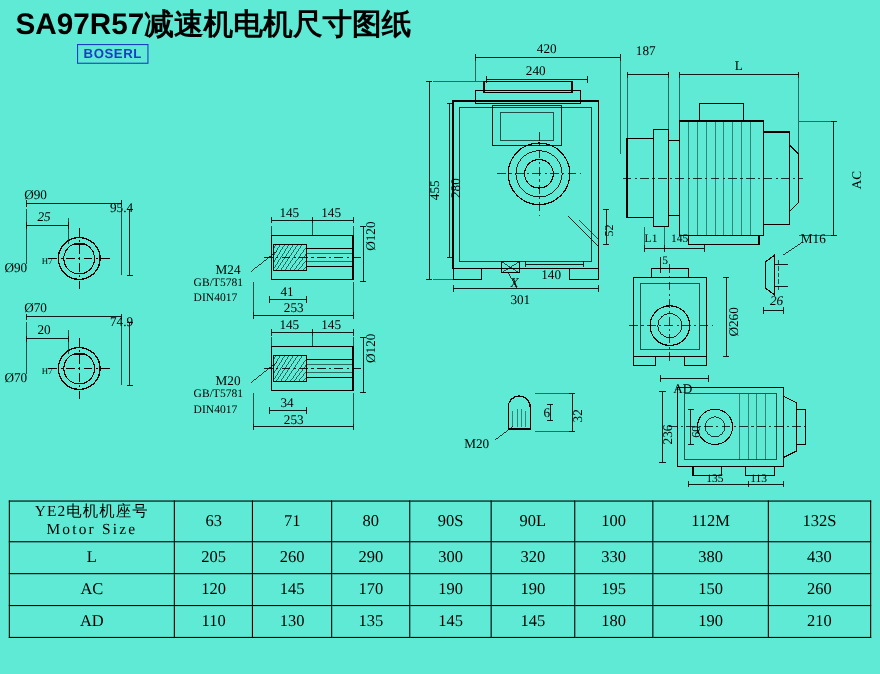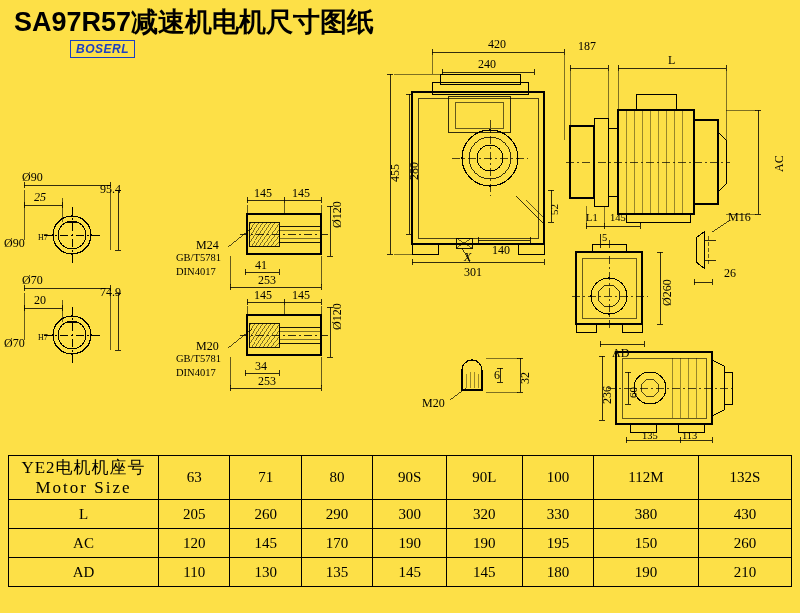--- a/index.html
+++ b/index.html
@@ -4,21 +4,21 @@
 <style>
   html, body {
     margin: 0;
     padding: 0;
     background: #ffffff;
   }
   #page {
     position: relative;
     width: 800px;
     height: 613px;
-    background: #fde047;
+    background: #5eead4;
     font-family: "Liberation Serif", serif;
     color: #000;
     overflow: hidden;
   }
   .title {
     position: absolute;
     left: 14px;
     top: 4px;
     font-family: "Liberation Sans", sans-serif;
     font-weight: bold;
@@ -30,21 +30,20 @@
     position: absolute;
     left: 70px;
     top: 40px;
     border: 1.5px solid #1a3fc4;
     color: #1a3fc4;
     font-family: "Liberation Sans", sans-serif;
     font-weight: bold;
     font-size: 12px;
     padding: 1px 5px 1px 5px;
     letter-spacing: 0.5px;
-    font-style: italic;
   }
   .dim {
     position: absolute;
     font-family: "Liberation Serif", serif;
     font-size: 12px;
     white-space: nowrap;
   }
   .dim.sm { font-size: 10.5px; }
   .dim.vert {
     transform: rotate(-90deg);
@@ -68,21 +67,21 @@
   }
   .spec-table td, .spec-table th {
     border: 1px solid #000;
     padding: 2px 2px;
     font-weight: normal;
     height: 24px;
   }
   .spec-table .hdr-cell {
     width: 145px;
     line-height: 1.15;
-    font-size: 17px;
+    font-size: 14px;
     letter-spacing: 1px;
   }
   .spec-table .hdr-cell .l1 { display: block; }
   .spec-table .hdr-cell .l2 { display: block; letter-spacing: 2px; }
   .spec-table .rowlabel {
     font-size: 15px;
   }
   .spec-table td.val { font-size: 15px; }
 </style>
 </head>
@@ -385,21 +384,21 @@
   <div class="dim" style="left:668px; top:53px;">L</div>
   <div class="dim vert" style="left:772px; top:172px;">AC</div>
   <div class="dim sm" style="left:586px; top:212px;">L1</div>
   <div class="dim sm" style="left:610px; top:212px;">145</div>
   <div class="dim sm" style="left:602px; top:232px;">5</div>
 
   <div class="dim vert" style="left:660px; top:306px;">Ø260</div>
   <div class="dim" style="left:612px; top:346px;">AD</div>
 
   <div class="dim" style="left:728px; top:210px;">M16</div>
-  <div class="dim" style="left:724px; top:266px;">26</div>
+  <div class="dim" style="left:700px; top:266px;font-style:italic;">26</div>
 
   <div class="dim vert" style="left:518px; top:384px;">32</div>
   <div class="dim" style="left:494px; top:368px;">6</div>
   <div class="dim" style="left:422px; top:396px;">M20</div>
 
   <div class="dim vert" style="left:600px; top:404px;">236</div>
   <div class="dim vert" style="left:627px; top:398px; font-size:11px;">60</div>
   <div class="dim sm" style="left:642px; top:430px;">135</div>
   <div class="dim sm" style="left:682px; top:430px;">113</div>
 

